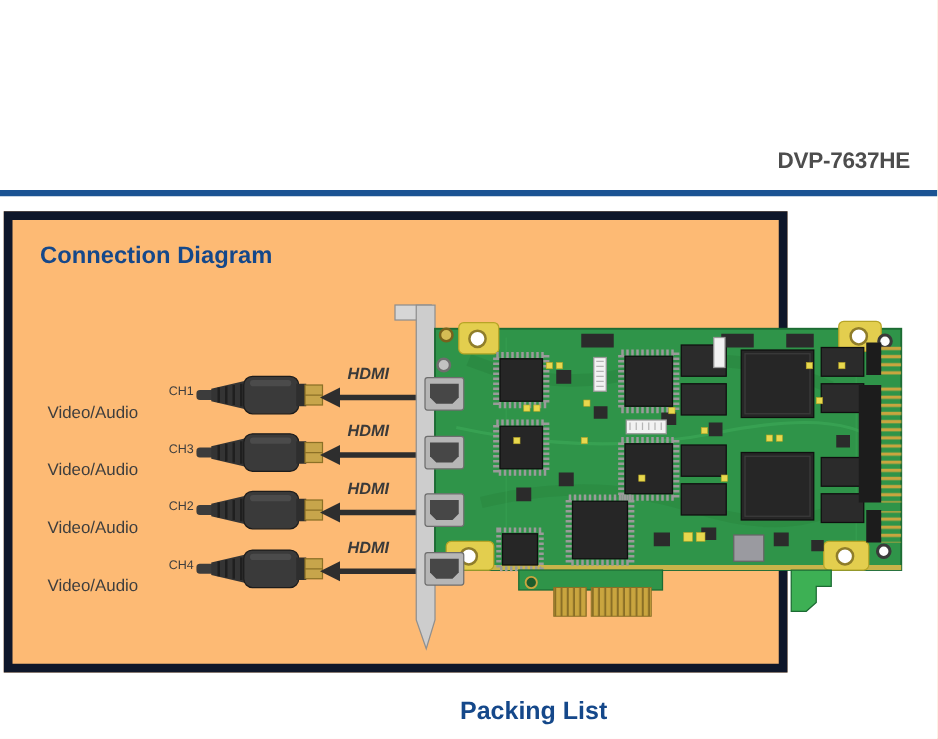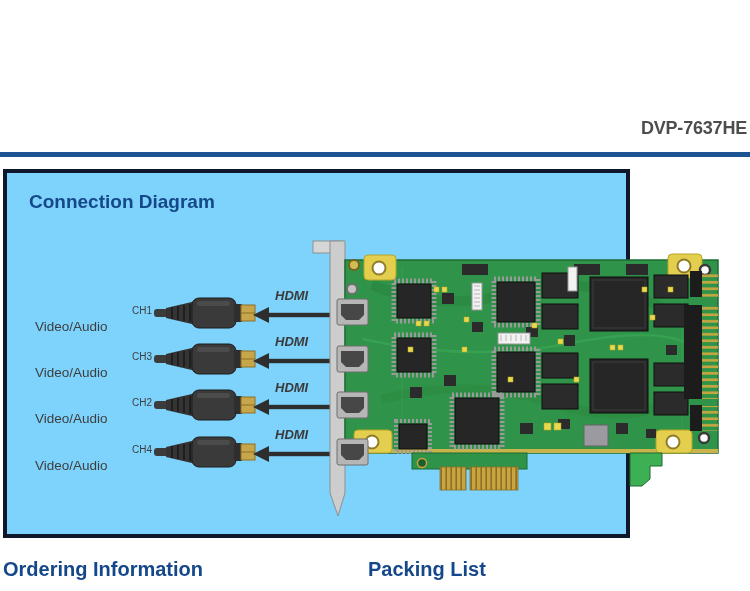--- a/index.html
+++ b/index.html
@@ -1,29 +1,29 @@
 <!DOCTYPE html>
 <html><head>
 <meta charset="utf-8">
 <style>
   html,body{margin:0;padding:0;background:#ffffff;}
   .page{
     position:relative;width:750px;height:591px;background:#ffffff;
     font-family:"Liberation Sans",sans-serif;overflow:hidden;
   }
   .model-number{
-    position:absolute;top:118px;right:3px;
+    position:absolute;top:118px;right:22px;
     font-size:18px;font-weight:700;color:#4D4D4D;letter-spacing:-0.2px;
   }
   .header-rule{
     position:absolute;top:152px;left:0;width:750px;height:5px;background:#1B5393;
   }
   .diagram-box{
     position:absolute;left:3px;top:169px;width:627px;height:369px;
-    border:4px solid #0f172a;background:#7dd3fc;box-sizing:border-box;
+    border:7px solid #0f172a;background:#fdba74;box-sizing:border-box;
   }
   .section-title{
     position:absolute;font-weight:700;color:#15488A;white-space:nowrap;
   }
   .diagram-title{left:22px;top:18px;font-size:19px;}
   .ordering-title{left:3px;top:558px;font-size:20px;}
   .packing-title{left:368px;top:558px;font-size:20px;text-align:right;}
   .cable-row{position:absolute;left:0;width:460px;height:36px;}
   .row1{top:122px}.row2{top:168px}.row3{top:214px}.row4{top:261px}
   .dev-label{position:absolute;left:28px;top:24px;font-size:13.5px;color:#3E3E3E;}
@@ -269,16 +269,15 @@
         <rect x="128" y="240" width="26" height="23" fill="url(#fing)" stroke="#8a6f26" stroke-width="0.8"></rect>
         <rect x="158" y="240" width="48" height="23" fill="url(#fing)" stroke="#8a6f26" stroke-width="0.8"></rect>
       </g>
 
       <g>
         <polygon points="318,226 350,226 350,239 338,239 338,252 330,259 318,259" fill="#3DB054" stroke="#1C6B33"></polygon>
       </g>
     </svg>
   </div>
 
-  <div class="section-title ordering-title">Ordering Information</div>
   <div class="section-title packing-title">Packing List</div>
 
 </div>
 
 </body></html>

